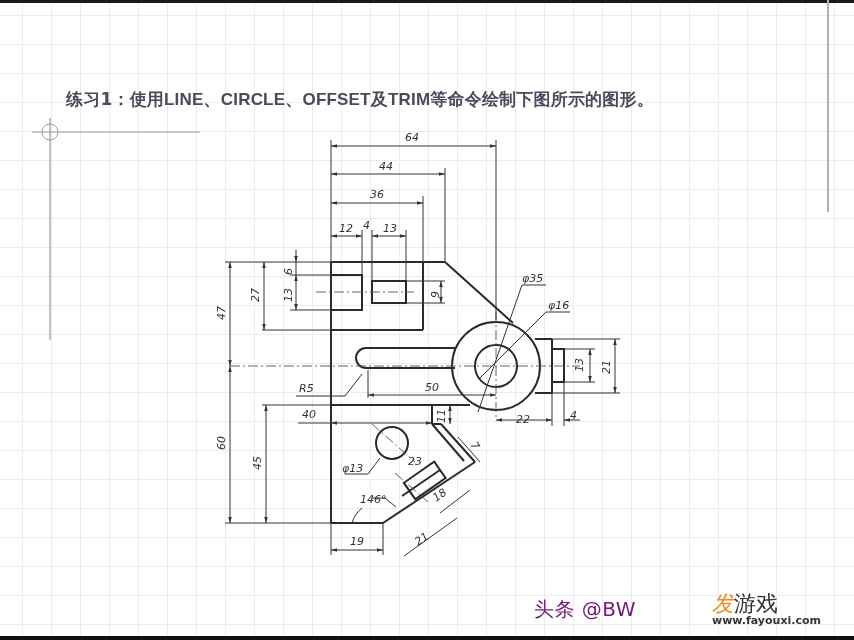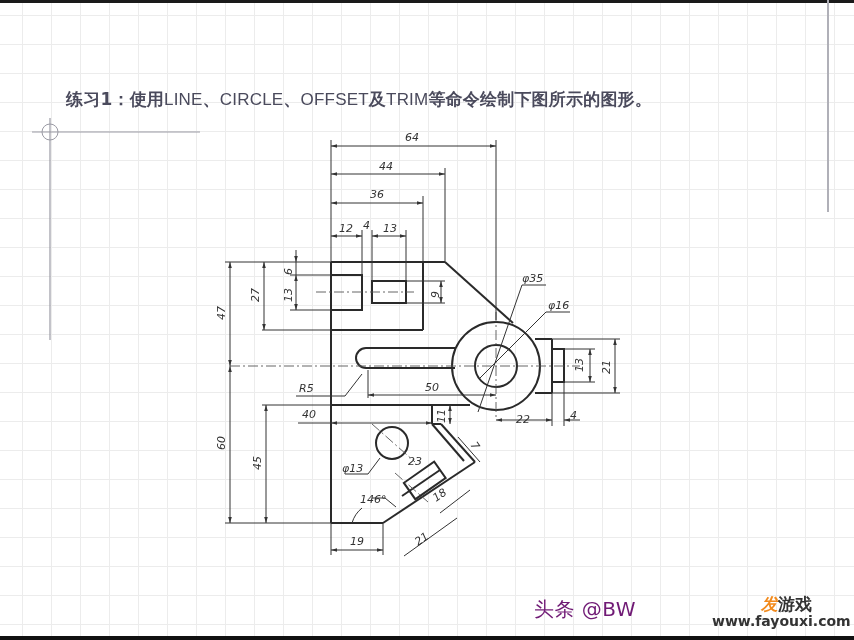--- a/index.html
+++ b/index.html
@@ -16,30 +16,30 @@
       linear-gradient(to right, #ececec 1px, transparent 1px),
       linear-gradient(to bottom, #ececec 1px, transparent 1px);
     background-size: 29px 29px;
     background-position: 22px 12px;
   }
   .title {
     position: absolute; left: 66px; top: 88px;
     font-size: 17px; font-weight: bold; color: #4a4a5c; letter-spacing: 0.2px;
     white-space: nowrap;
   }
-  .title .mix { font-family: "Liberation Sans", sans-serif; font-weight: normal; }
+  .title .mix { font-family: "Liberation Sans", sans-serif; font-weight: bold; }
   svg.drawing { position: absolute; left: 0; top: 0; }
   .watermark {
     position: absolute; left: 534px; top: 596px; font-size: 20px; color: #701a75;
     font-family: "DejaVu Sans", sans-serif; letter-spacing: 0.5px;
   }
   .logo { position: absolute; left: 712px; top: 592px; width: 100px; height: 40px; }
-  .logo .main { font-size: 17px; font-weight: bold; line-height: 24px; color: #333; white-space: nowrap; text-align: right; }
+  .logo .main { font-size: 22px; font-weight: normal; line-height: 24px; color: #333; white-space: nowrap; }
   .logo .main .accent { color: #f28a1c; font-style: italic; }
-  .logo .url { font-size: 14px; font-weight: bold; color: #333; line-height: 10px; white-space: nowrap; text-align: right; }
+  .logo .url { font-size: 11px; font-weight: bold; color: #333; line-height: 10px; white-space: nowrap; text-align: right; }
 </style>
 </head>
 <body>
 
 <div class="top-bar"></div>
 <div class="grid"></div>
 
 <div class="title">
   <span>练习1：使用</span><span class="mix">LINE</span><span>、</span><span class="mix">CIRCLE</span><span>、</span><span class="mix">OFFSET</span><span>及</span><span class="mix">TRIM</span><span>等命令绘制下图所示的图形。</span>
 </div>

